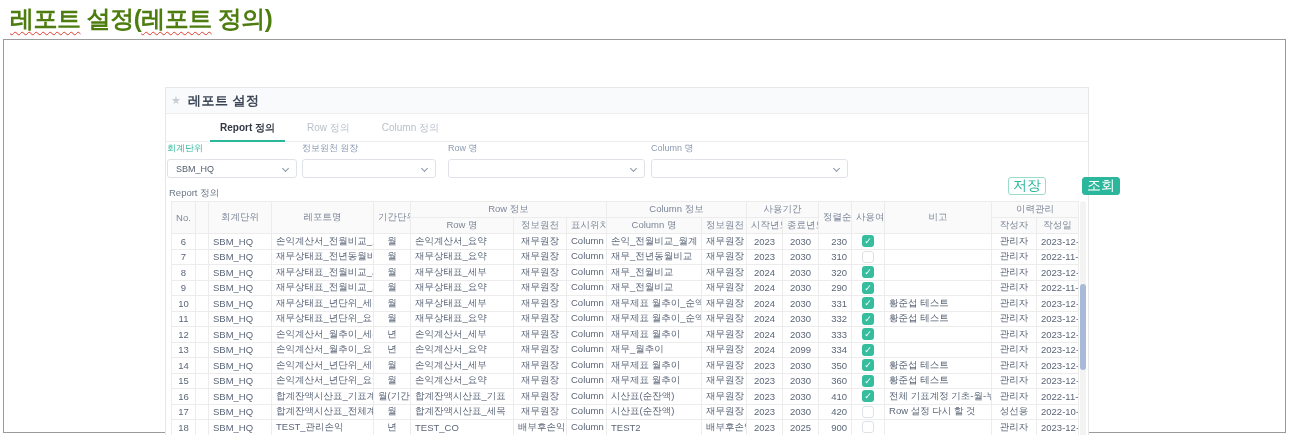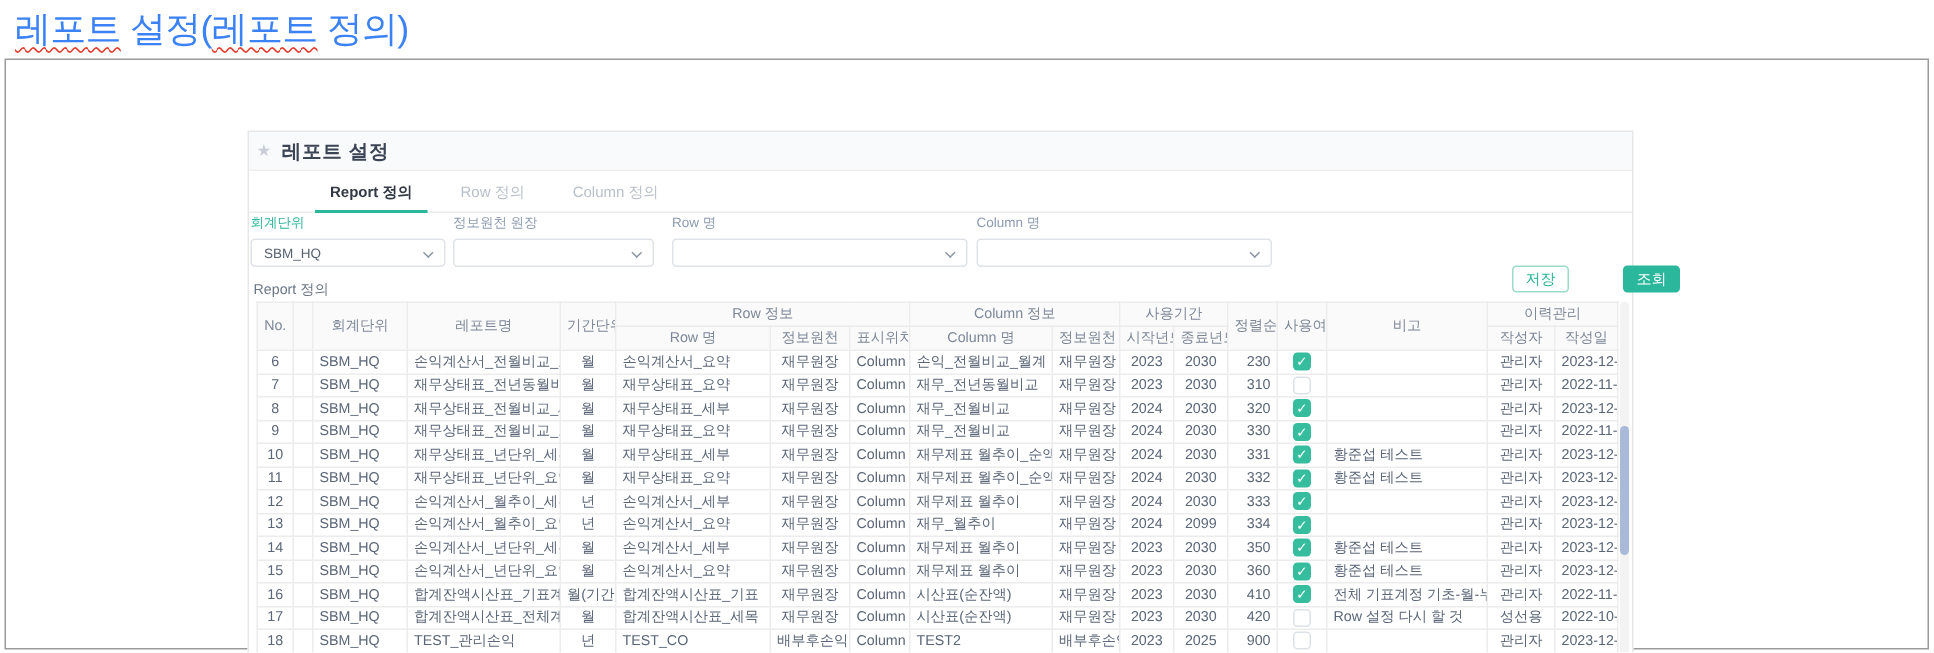--- a/index.html
+++ b/index.html
@@ -1,21 +1,21 @@
 <!DOCTYPE html>
 <html><head>
 <meta charset="utf-8">
 <style>
   * { margin:0; padding:0; box-sizing:border-box; }
   html,body { background:#fff; }
   body { font-family:"Liberation Sans", sans-serif; }
   #root { position:relative; width:1289px; height:435px; background:#fff; overflow:hidden; }
 
   
-  .doc-title { position:absolute; left:10px; top:3px; font-size:24px; color:#3b82f6; letter-spacing:-0.5px; }
+  .doc-title { position:absolute; left:10px; top:3px; font-size:24px; color:#4d7c0f; letter-spacing:-0.5px;font-weight:bold; }
   .doc-title .wavy { text-decoration-line:underline; text-decoration-style:wavy; text-decoration-color:#e23b2e; text-decoration-thickness:1px; text-underline-offset:4px; }
 
   
   .outer-box { position:absolute; left:3px; top:39px; width:1283px; height:394px; border:1px solid #9b9b9b; background:#fff; }
 
   
   .panel { position:absolute; left:161px; top:47px; width:924px; height:381px; background:#fff; border:1px solid #e7e7e7; }
   .panel-header { height:26px; background:#f9fafb; border-bottom:1px solid #eeeeee; display:flex; align-items:center; padding-left:5px; }
   .star { color:#c9ced6; font-size:11px; margin-right:7px; }
   .panel-title { font-size:13px; font-weight:bold; color:#3c4555; letter-spacing:0.5px; }
@@ -26,21 +26,21 @@
   .tab.active::after { content:""; position:absolute; left:6px; right:6px; bottom:-1px; height:2px; background:#2bb79b; }
 
   
   .filter { position:absolute; top:54px; }
   .filter-label { font-size:9px; color:#8c9bb0; margin-bottom:4px; }
   .filter.accent .filter-label { color:#2bb79b; }
   .select-box { position:relative; height:19px; background:#fff; border:1px solid #dfe3e8; border-radius:3px; font-size:9px; color:#555f6e; display:flex; align-items:center; padding:0 18px 0 8px; cursor:pointer; }
   .chev { position:absolute; right:8px; top:6px; width:5px; height:5px; border-right:1px solid #8b96a5; border-bottom:1px solid #8b96a5; transform:rotate(45deg); }
 
   
-  .btn { position:absolute; height:18px; width:38px; border-radius:3px; font-size:10px; display:flex; align-items:center; justify-content:center; cursor:pointer; }
+  .btn { position:absolute; height:18px; width:38px; border-radius:3px; font-size:14px; display:flex; align-items:center; justify-content:center; cursor:pointer; }
   .btn-save { left:842px; top:89px; background:#fff; border:1px solid #9adbc9; color:#2bb79b; }
   .btn-search { left:884px; top:89px; background:#2bb79b; border:1px solid #2bb79b; color:#fff;margin-left:32px; }
 
   .section-label { position:absolute; left:3px; top:99px; font-size:9.5px; color:#6b7686; }
 
   
   .grid-wrap { position:absolute; left:5px; top:113px; }
   table.grid { border-collapse:collapse; table-layout:fixed; width:907px; font-size:9.5px; }
   table.grid th, table.grid td { border:1px solid #ececec; padding:0 4px; white-space:nowrap; overflow:hidden; }
   table.grid thead th { background:#fafafa; color:#7d8798; font-weight:normal; height:16px; }
@@ -226,21 +226,21 @@
                 <td class="al">SBM_HQ</td>
                 <td class="al">재무상태표_전월비교_요약</td>
                 <td class="ac">월</td>
                 <td class="al link">재무상태표_요약</td>
                 <td class="ac">재무원장</td>
                 <td class="ac">Column 정의</td>
                 <td class="al link">재무_전월비교</td>
                 <td class="ac">재무원장</td>
                 <td class="ac">2024</td>
                 <td class="ac">2030</td>
-                <td class="ar">330</td>
+                <td class="ar">290</td>
                 <td class="ac"><span class="chk on">✓</span></td>
                 <td class="al"></td>
                 <td class="ac">관리자</td>
                 <td class="ac">2022-11-02</td>
               </tr>
               <tr>
                 <td class="ac">10</td>
                 <td class="ac"></td>
                 <td class="al">SBM_HQ</td>
                 <td class="al">재무상태표_년단위_세부</td>

